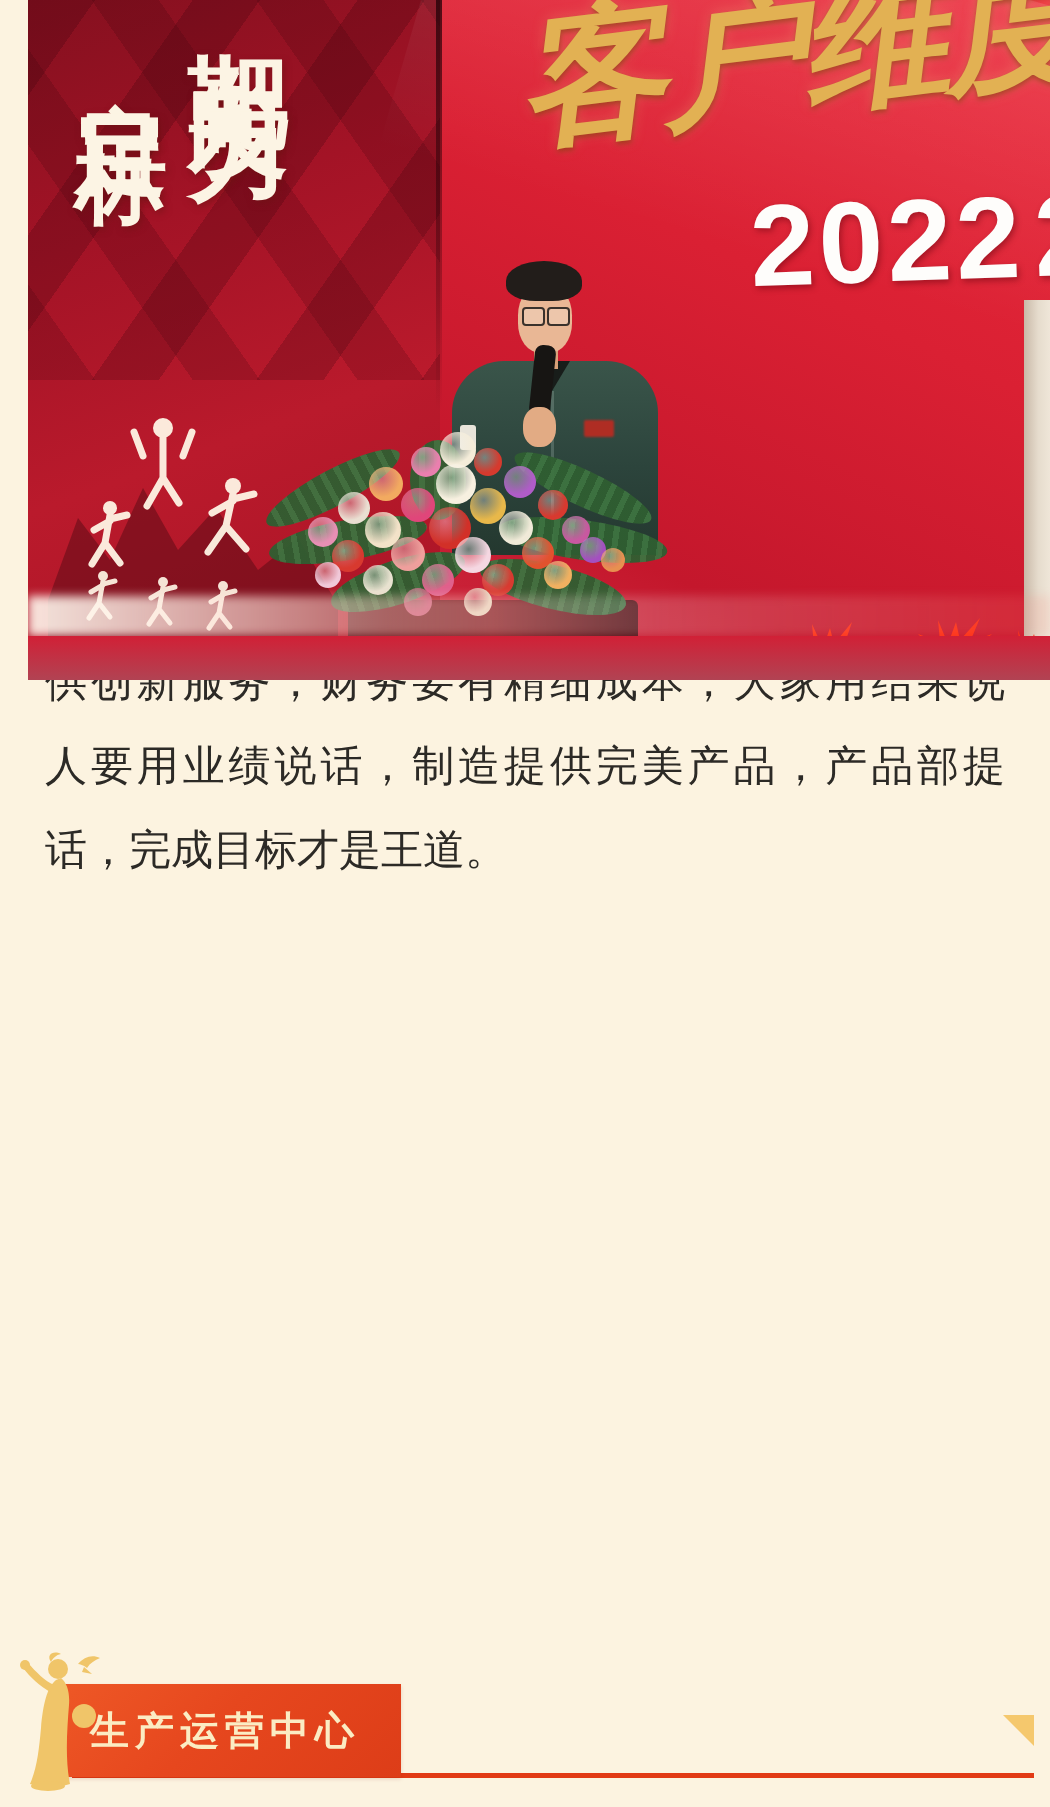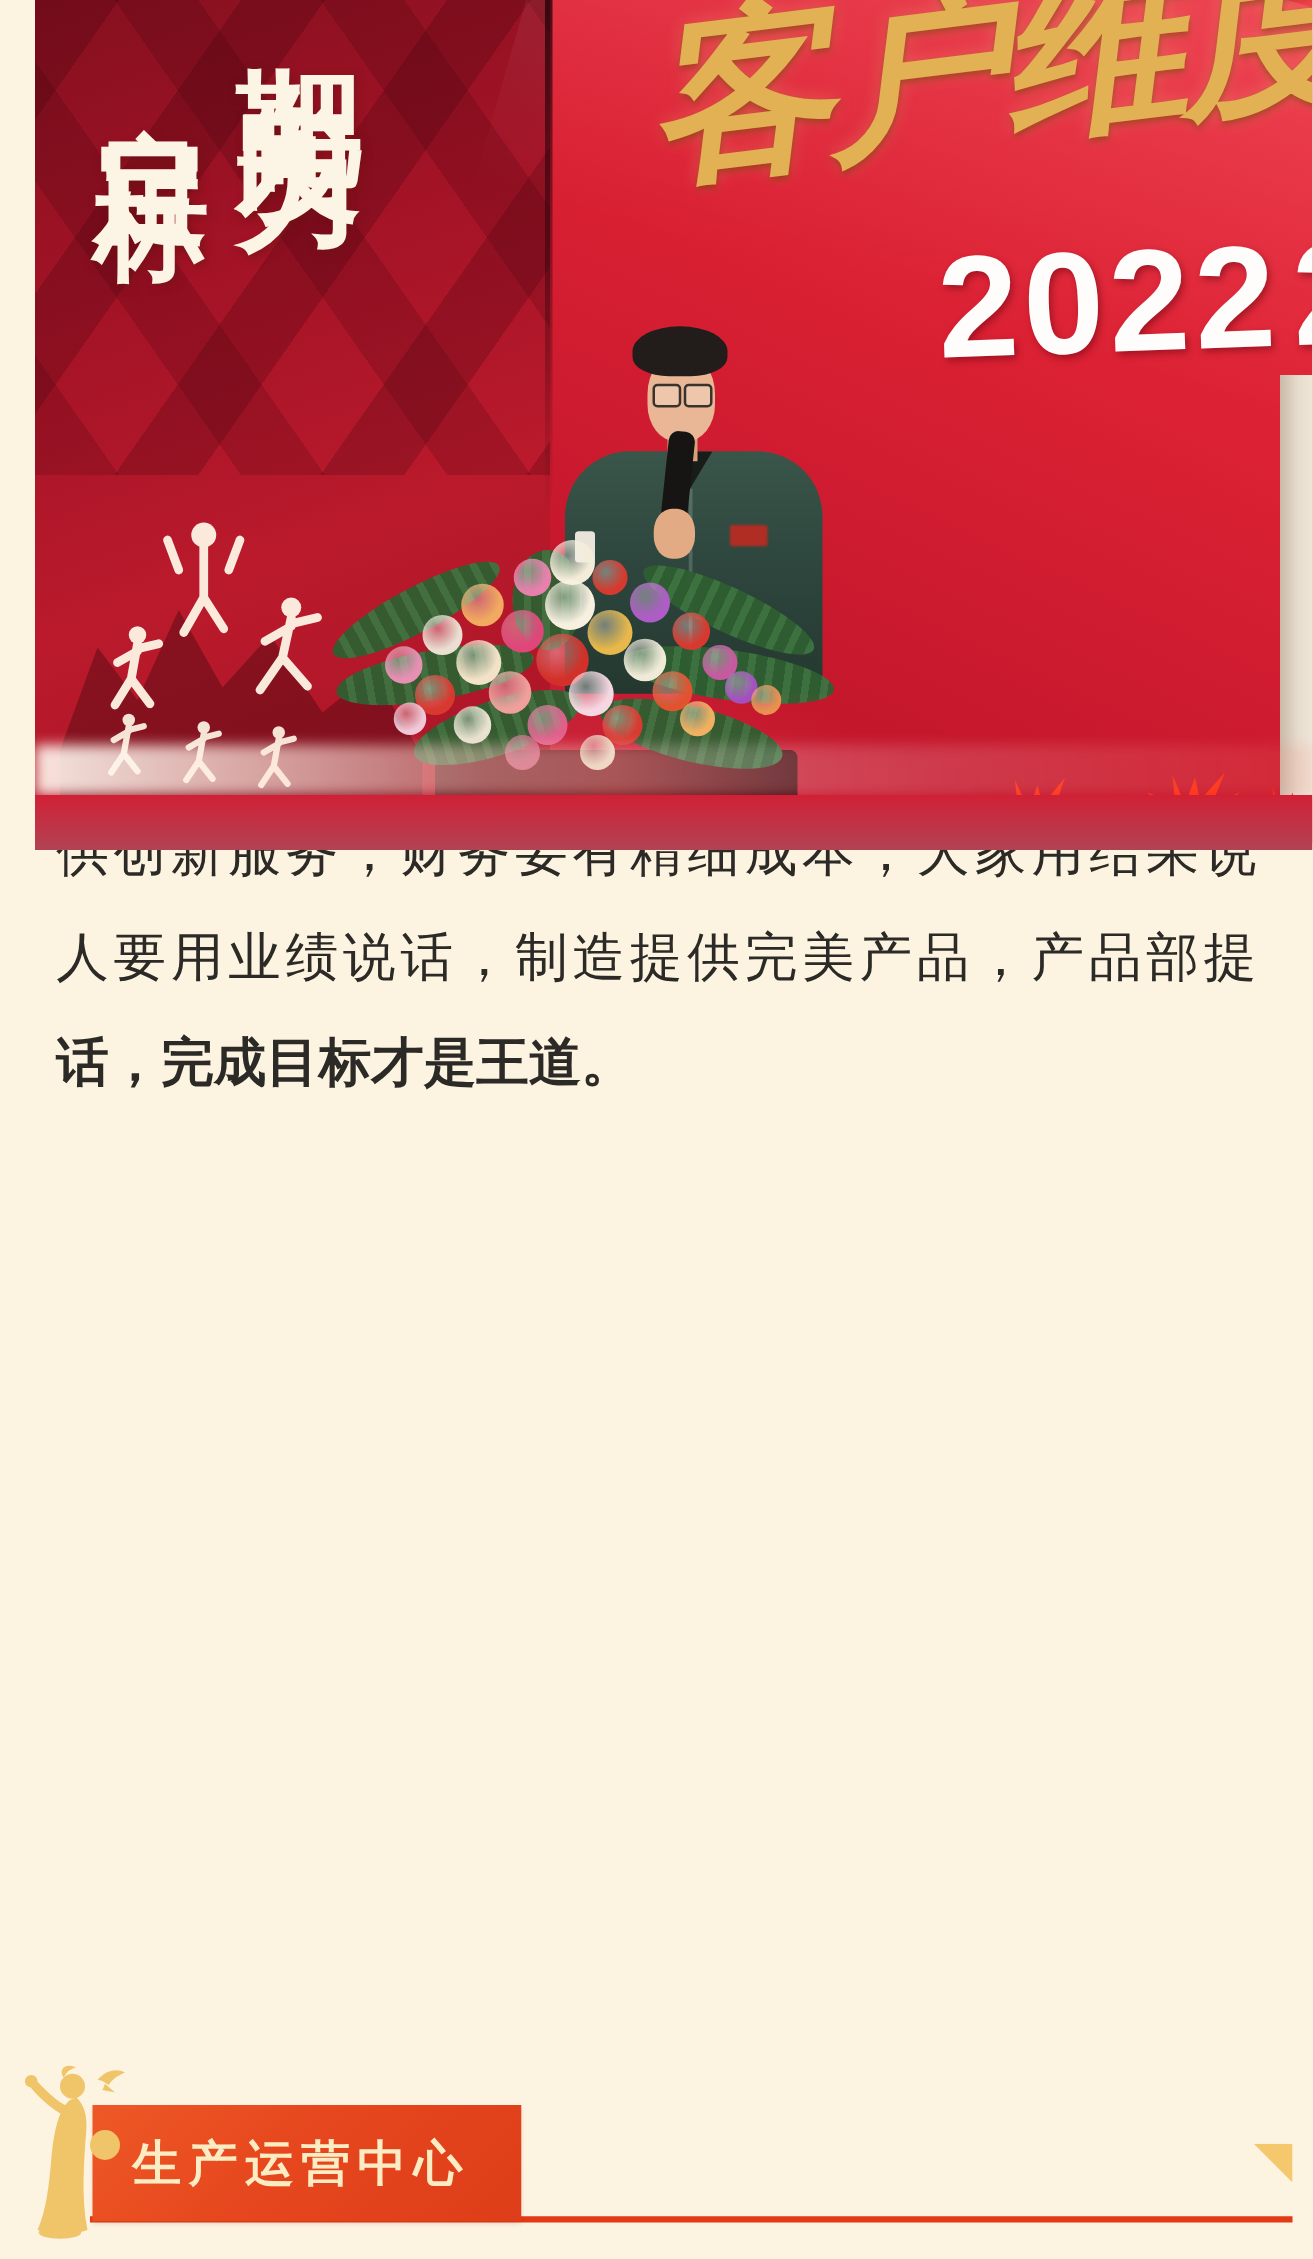--- a/index.html
+++ b/index.html
@@ -80,25 +80,25 @@
   .flower{position:absolute;border-radius:50%;}
   .corner-flowers{position:absolute;left:740px;top:608px;}
 
   
   .caption{margin:45px 45px 0;text-align:center;font-size:29px;line-height:40px;
     letter-spacing:13px;color:var(--caption-text);}
   .article{margin:51px 45px 0;}
   .line{font-size:42px;line-height:84px;color:var(--body-text);
     text-align:justify;text-align-last:justify;text-justify:inter-character;}
   .line.first{text-indent:96px;}
-  .line.last{text-align-last:left;font-weight:bold;}
+  .line.last{text-align-last:left;}
 
   
   .rule{position:absolute;left:72px;top:1773px;width:962px;height:5px;background:var(--rule-red);}
-  .banner{position:absolute;left:74px;top:1684px;width:343px;height:93px;
+  .banner{position:absolute;left:58px;top:1684px;width:343px;height:93px;
     background:linear-gradient(135deg,#ee5826 0%,var(--banner-red) 45%,#dd3d18 100%);
     display:flex;align-items:center;box-shadow:0 2px 4px rgba(120,30,0,.15);}
   .banner-label{padding-left:32px;font-size:39px;font-weight:bold;letter-spacing:6px;
     color:var(--banner-text);white-space:nowrap;}
   .figure-icon{position:absolute;left:18px;top:1650px;z-index:2;}
   .corner-triangle{position:absolute;left:1003px;top:1715px;}
 </style>
 </head>
 <body>
 

